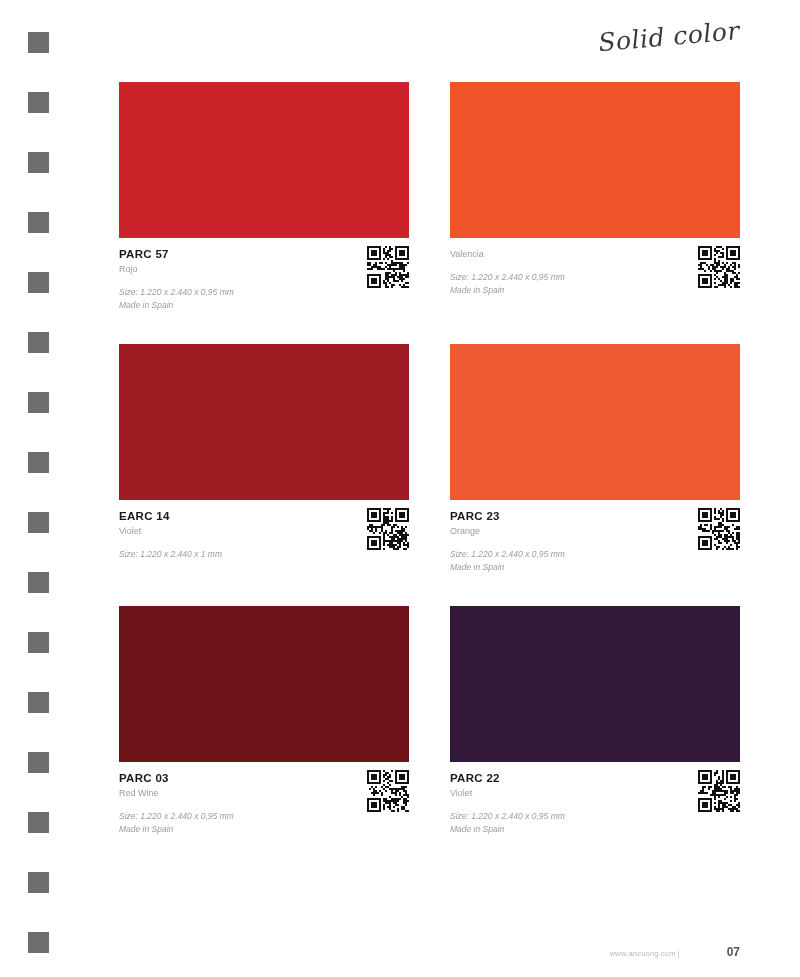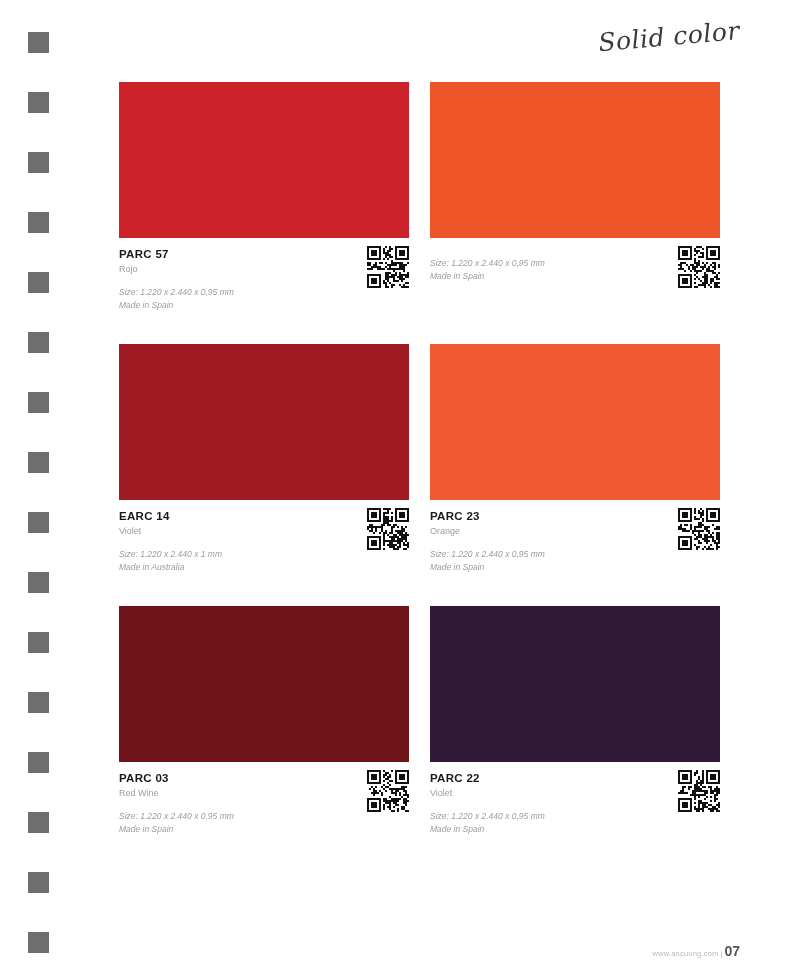--- a/index.html
+++ b/index.html
@@ -60,21 +60,21 @@
 
   
   #grid {
     position: absolute;
     left: 119px;
     top: 82px;
     width: 621px;
   }
   .row {
     display: flex;
-    gap: 21px;
+    gap: 41px;
     margin-bottom: 38px;
   }
   .card {
     width: 290px;
   }
   .swatch {
     width: 290px;
     height: 156px;
   }
   .card-info {
@@ -134,23 +134,24 @@
     font-size: 7.5px;
     color: #b8b8b8;
     letter-spacing: 0.2px;
   }
   #footer-sep {
     font-size: 7.5px;
     color: #b8b8b8;
     margin: 0 2px;
   }
   #footer-page {
-    font-size: 14px;
+    font-size: 12px;
     font-weight: bold;
     color: #555555;
+    margin-left: 45px;
   }
 </style>
 </head>
 <body>
 
 <div id="page">
 
   <div id="binding">
       <div class="punch" style="top: 32px;"></div>
       <div class="punch" style="top: 92px;"></div>
@@ -414,20 +415,21 @@
                 <rect x="36" y="40" width="2" height="2" fill="#111"></rect>
                 <rect x="38" y="40" width="2" height="2" fill="#111"></rect>
                 <rect x="40" y="40" width="2" height="2" fill="#111"></rect>
               </svg>
             </div>
           </div>
         </div>
         <div class="card">
           <div class="swatch" style="background: rgb(238, 85, 40);"></div>
           <div class="card-info">
+            <div class="cname">Valencia</div>
             <div class="csize">Size: 1.220 x 2.440 x 0,95 mm</div>
             <div class="corigin">Made in Spain</div>
             <div class="qr">
               <svg width="42" height="42" viewBox="0 0 42 42">
                 <rect width="42" height="42" fill="#fff"></rect>
                 <rect x="0" y="0" width="2" height="2" fill="#111"></rect>
                 <rect x="2" y="0" width="2" height="2" fill="#111"></rect>
                 <rect x="4" y="0" width="2" height="2" fill="#111"></rect>
                 <rect x="6" y="0" width="2" height="2" fill="#111"></rect>
                 <rect x="8" y="0" width="2" height="2" fill="#111"></rect>
@@ -652,21 +654,20 @@
           </div>
         </div>
       </div>
       <div class="row">
         <div class="card">
           <div class="swatch" style="background: rgb(158, 27, 36);"></div>
           <div class="card-info">
             <div class="code">EARC 14</div>
             <div class="cname">Violet</div>
             <div class="csize">Size: 1.220 x 2.440 x 1 mm</div>
-            <div class="corigin">Made in Australia</div>
             <div class="qr">
               <svg width="42" height="42" viewBox="0 0 42 42">
                 <rect width="42" height="42" fill="#fff"></rect>
                 <rect x="0" y="0" width="2" height="2" fill="#111"></rect>
                 <rect x="2" y="0" width="2" height="2" fill="#111"></rect>
                 <rect x="4" y="0" width="2" height="2" fill="#111"></rect>
                 <rect x="6" y="0" width="2" height="2" fill="#111"></rect>
                 <rect x="8" y="0" width="2" height="2" fill="#111"></rect>
                 <rect x="10" y="0" width="2" height="2" fill="#111"></rect>
                 <rect x="12" y="0" width="2" height="2" fill="#111"></rect>

